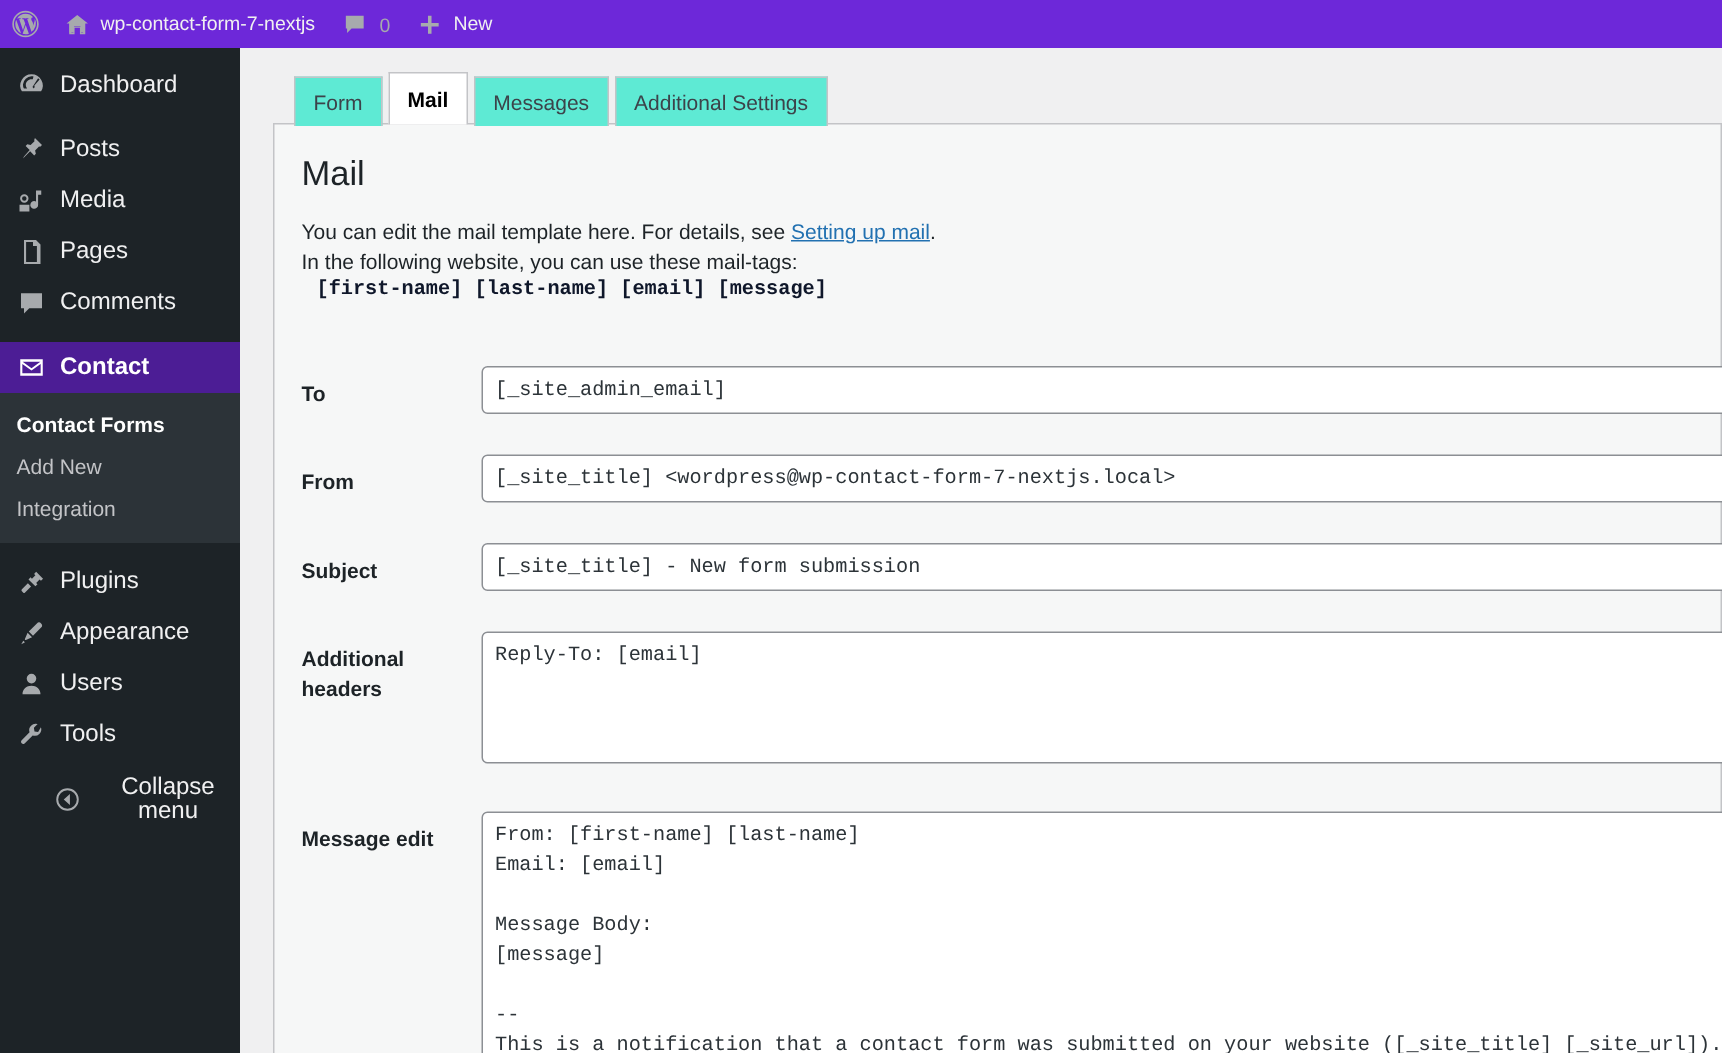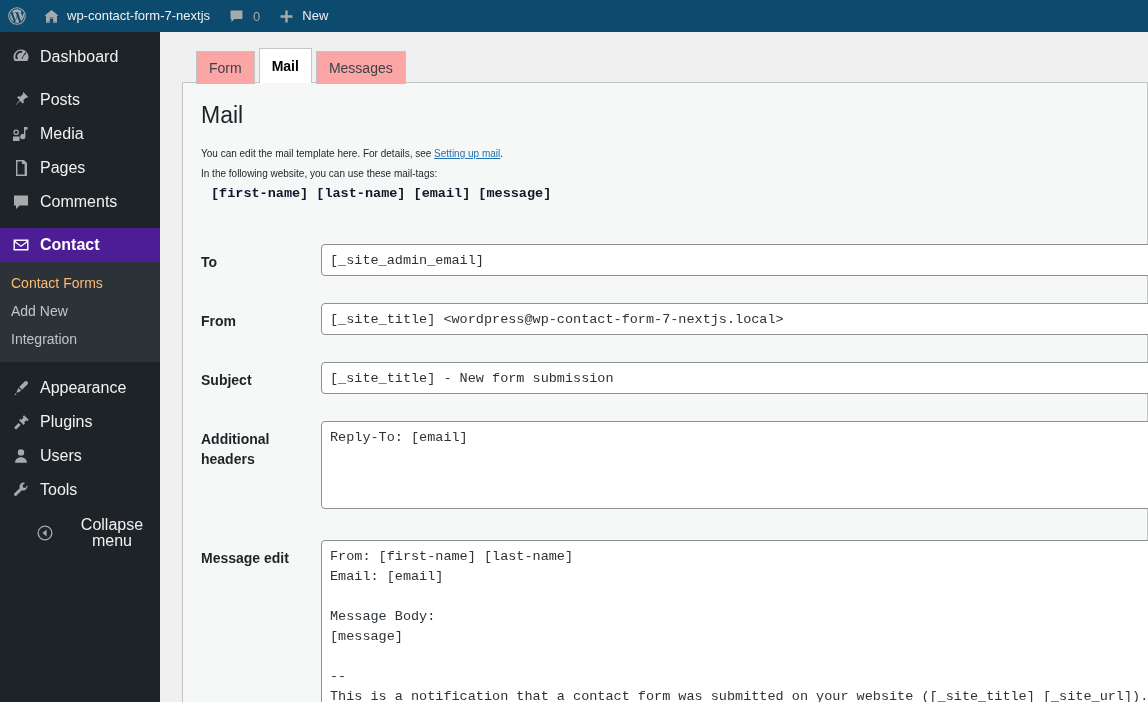--- a/index.html
+++ b/index.html
@@ -9,21 +9,21 @@
     overflow: hidden;
     background: #f0f0f1;
     font-family: "Liberation Sans", sans-serif;
     -webkit-font-smoothing: antialiased;
   }
 
   
   #adminbar {
     position: absolute; top: 0; left: 0;
     width: 1148px; height: 32px;
-    background: #0c4a6e;
+    background: #6d28d9;
     color: #f0f0f1;
     display: flex; align-items: center;
     font-size: 13px;
     z-index: 50;
   }
   .ab-item {
     display: flex; align-items: center; gap: 7px;
     height: 32px; padding: 0 9px;
     color: #f0f0f1; text-decoration: none; white-space: nowrap;
   }
@@ -82,21 +82,21 @@
     padding: 7px 0 9px 0;
   }
   .submenu-item {
     display: block;
     padding: 6px 0 6px 11px;
     font-size: 14px;
     color: #c3c4c7;
     text-decoration: none;
     cursor: pointer;
   }
-  .submenu-item.current { color: #fdba74; font-weight: 400; }
+  .submenu-item.current { color: #ffffff; font-weight: 700; }
 
   .collapse-item { margin-top: 9px; padding-left: 35px; }
 
   
   #wpcontent {
     position: absolute; top: 32px; left: 160px;
     width: 988px; height: 670px;
     background: #f0f0f1;
     overflow: hidden;
   }
@@ -113,21 +113,21 @@
     margin-top: 16px;
     padding-left: 14px;
     display: flex; align-items: flex-end;
     z-index: 3;
   }
   .tab {
     display: inline-flex; align-items: center;
     height: 33px;
     padding: 0 12px;
     margin-right: 4px;
-    background: #fca5a5;
+    background: #5eead4;
     border: 1px solid #c3c4c7;
     border-bottom: none;
     color: #3c434a;
     font-size: 14px;
     text-decoration: none;
     cursor: pointer;
     position: relative;
     top: 1px;
   }
   .tab.active {
@@ -154,21 +154,21 @@
 
   .panel h2 {
     margin: 0 0 14px 0;
     font-size: 23px;
     font-weight: 400;
     line-height: 29px;
     color: #1d2327;
   }
   .desc {
     margin: 0;
-    font-size: 10px;
+    font-size: 14px;
     line-height: 20px;
     color: #1d2327;
   }
   .desc a { color: #2271b1; text-decoration: underline; }
   .mailtags {
     margin: 2px 0 0 0;
     padding-left: 10px;
     font-family: "Liberation Mono", monospace;
     font-size: 13.5px;
     font-weight: bold;
@@ -328,33 +328,33 @@
     <a class="submenu-item current" href="#">Contact Forms</a>
     <a class="submenu-item" href="#">Add New</a>
     <a class="submenu-item" href="#">Integration</a>
   </div>
 
   <div class="menu-sep"></div>
 
   <a class="menu-item" href="#">
     <span class="mi-icon">
       <svg width="20" height="20" viewBox="0 0 20 20">
+          <path d="M13.1 3.2 11.7 4.6l.9.9-2.3 2.3-.9-.9-1.4 1.4 4.6 4.6 1.4-1.4-.9-.9 2.3-2.3.9.9 1.4-1.4-4.6-4.6zM7.6 10.9l-4 4a.9.9 0 0 0 0 1.3l.8.8a.9.9 0 0 0 1.3 0l4-4-2.1-2.1z"></path>
+        </svg>
+    </span>
+    <span class="mi-label">Plugins</span>
+  </a>
+
+  <a class="menu-item" href="#">
+    <span class="mi-icon">
+      <svg width="20" height="20" viewBox="0 0 20 20">
           <path d="M16.4 3.6a2 2 0 0 0-2.8 0L8.2 9l2.8 2.8 5.4-5.4a2 2 0 0 0 0-2.8zM7.4 9.9 5.6 14a.5.5 0 0 0 .66.66l4.1-1.8L7.4 9.9zM4.6 15.2c-.5.5-1 1.9-1.5 2.3.9-.3 2-.8 2.5-1.3l-1-1z"></path>
         </svg>
     </span>
     <span class="mi-label">Appearance</span>
-  </a>
-
-  <a class="menu-item" href="#">
-    <span class="mi-icon">
-      <svg width="20" height="20" viewBox="0 0 20 20">
-          <path d="M13.1 3.2 11.7 4.6l.9.9-2.3 2.3-.9-.9-1.4 1.4 4.6 4.6 1.4-1.4-.9-.9 2.3-2.3.9.9 1.4-1.4-4.6-4.6zM7.6 10.9l-4 4a.9.9 0 0 0 0 1.3l.8.8a.9.9 0 0 0 1.3 0l4-4-2.1-2.1z"></path>
-        </svg>
-    </span>
-    <span class="mi-label">Plugins</span>
   </a>
 
   <a class="menu-item" href="#">
     <span class="mi-icon">
       <svg width="20" height="20" viewBox="0 0 20 20">
           <path d="M10 3.2a3.2 3.2 0 1 0 0 6.4 3.2 3.2 0 0 0 0-6.4zM4 16.8c0-3.3 2.7-5.6 6-5.6s6 2.3 6 5.6H4z"></path>
         </svg>
     </span>
     <span class="mi-label">Users</span>
   </a>
@@ -379,20 +379,21 @@
   </a>
 </div>
 
 <div id="wpcontent">
   <div id="wrap">
 
     <div class="tab-row">
       <a class="tab" href="#">Form</a>
       <a class="tab active" href="#">Mail</a>
       <a class="tab" href="#">Messages</a>
+      <a class="tab" href="#">Additional Settings</a>
     </div>
 
     <div class="panel">
       <div class="panel-inner">
 
         <h2>Mail</h2>
 
         <p class="desc">
           <span>You can edit the mail template here. For details, see </span><a href="#">Setting up mail</a><span>.</span>
         </p>

